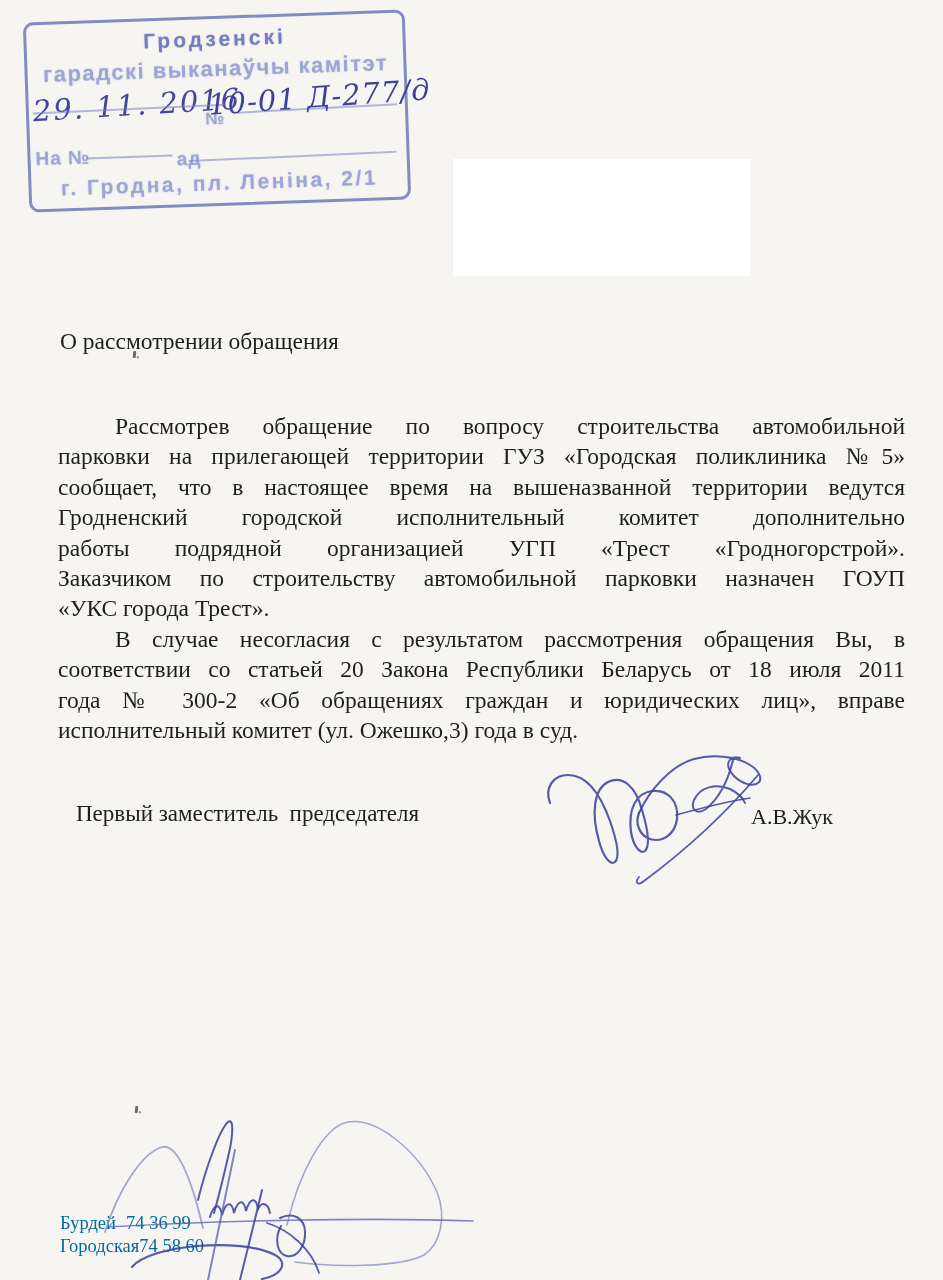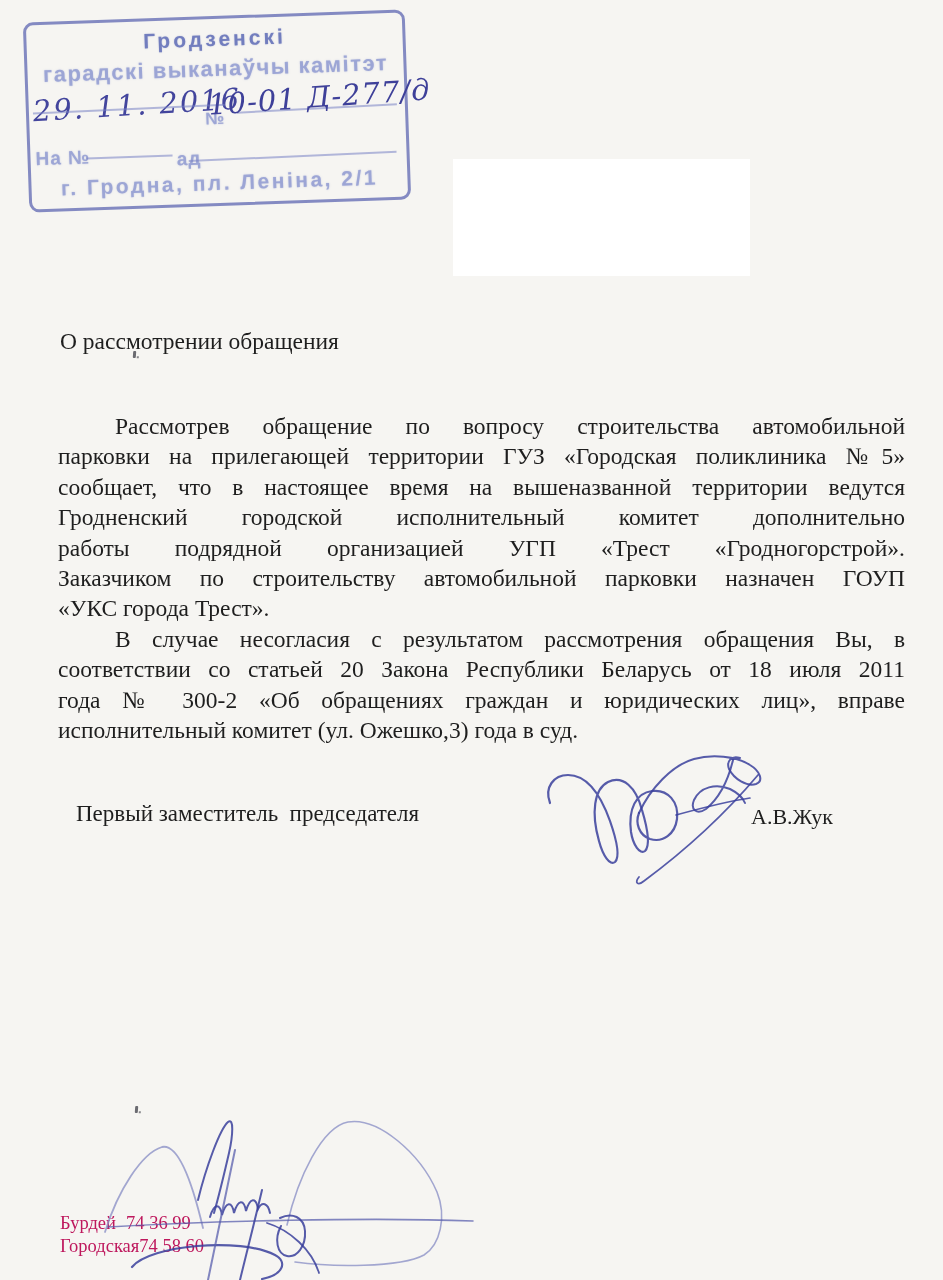--- a/index.html
+++ b/index.html
@@ -45,21 +45,21 @@
   .subject{position:absolute;left:60px;top:310px;font-size:23.5px;margin-top:18px;}
   .bodytext{position:absolute;left:58px;top:411px;width:847px;font-size:23.5px;}
   .bodytext .line{line-height:30.4px;text-align:justify;text-align-last:justify;}
   .bodytext .line.first{text-indent:57px;}
   .bodytext .line.last{text-align-last:left;}
   
   .sign-title{position:absolute;left:60px;top:801px;font-size:23px;white-space:pre-wrap;margin-left:16px;}
   .sign-name{position:absolute;left:731px;top:804px;font-size:22px;margin-left:20px;}
   .sig1{position:absolute;left:540px;top:753px;width:235px;height:140px;}
   
-  .footer{position:absolute;left:60px;top:1212px;font-size:18.5px;color:#be185d;line-height:23px;}
+  .footer{position:absolute;left:60px;top:1212px;font-size:18.5px;color:#0369a1;line-height:23px;}
   .footer .row{display:flex;}
   .footer .fname{min-width:66px;}
   .sig2{position:absolute;left:90px;top:1105px;width:390px;height:175px;z-index:3;}
   
   .speck{position:absolute;width:3px;height:7px;background:rgba(60,60,70,.75);border-radius:1px;}
   .speck:after{content:"";position:absolute;left:4px;bottom:0;width:2px;height:2px;
     background:rgba(60,60,70,.6);}
   .speck.s1{left:133px;top:351px;transform:rotate(4deg);}
   .speck.s2{left:135px;top:1106px;transform:rotate(4deg);}
   svg path{fill:none;stroke-linecap:round;}

